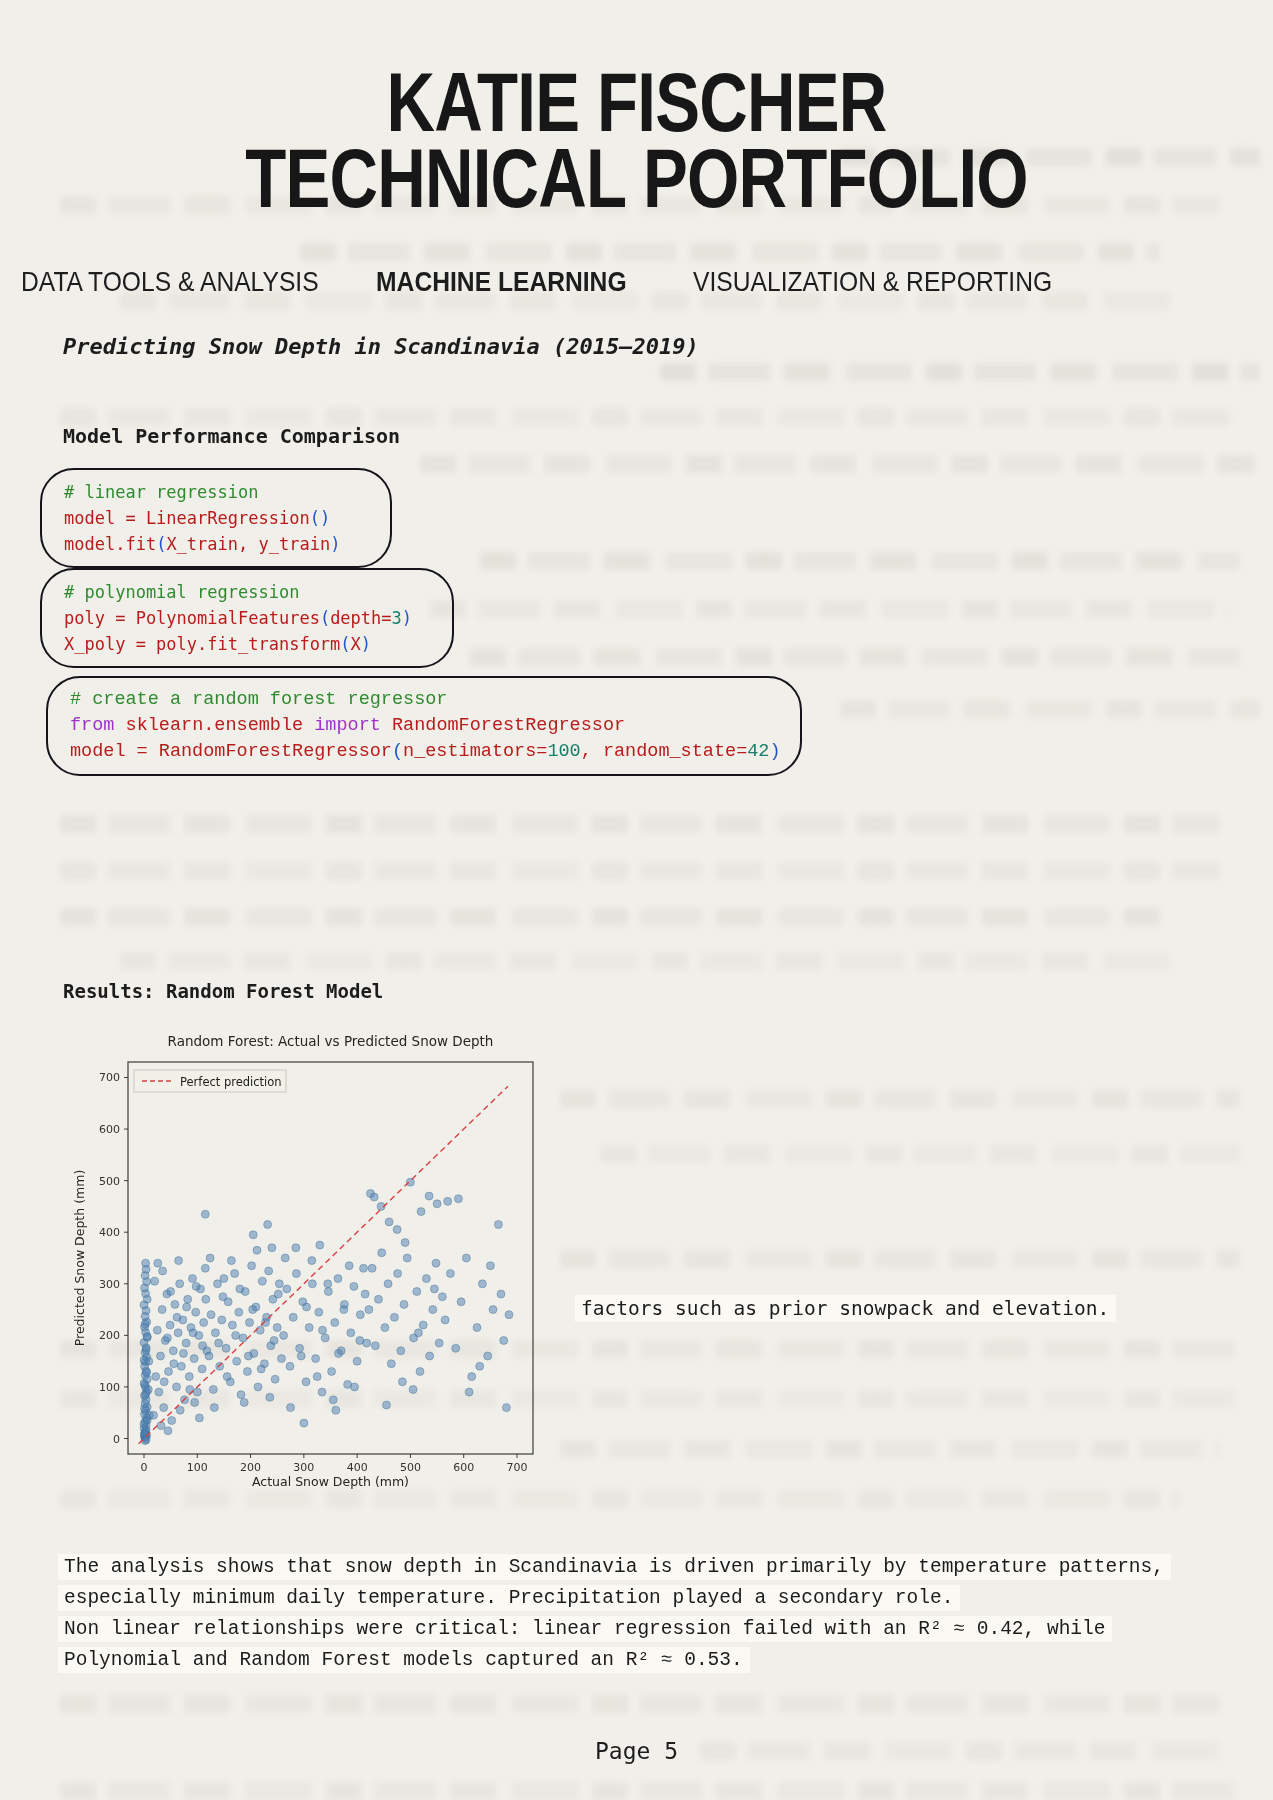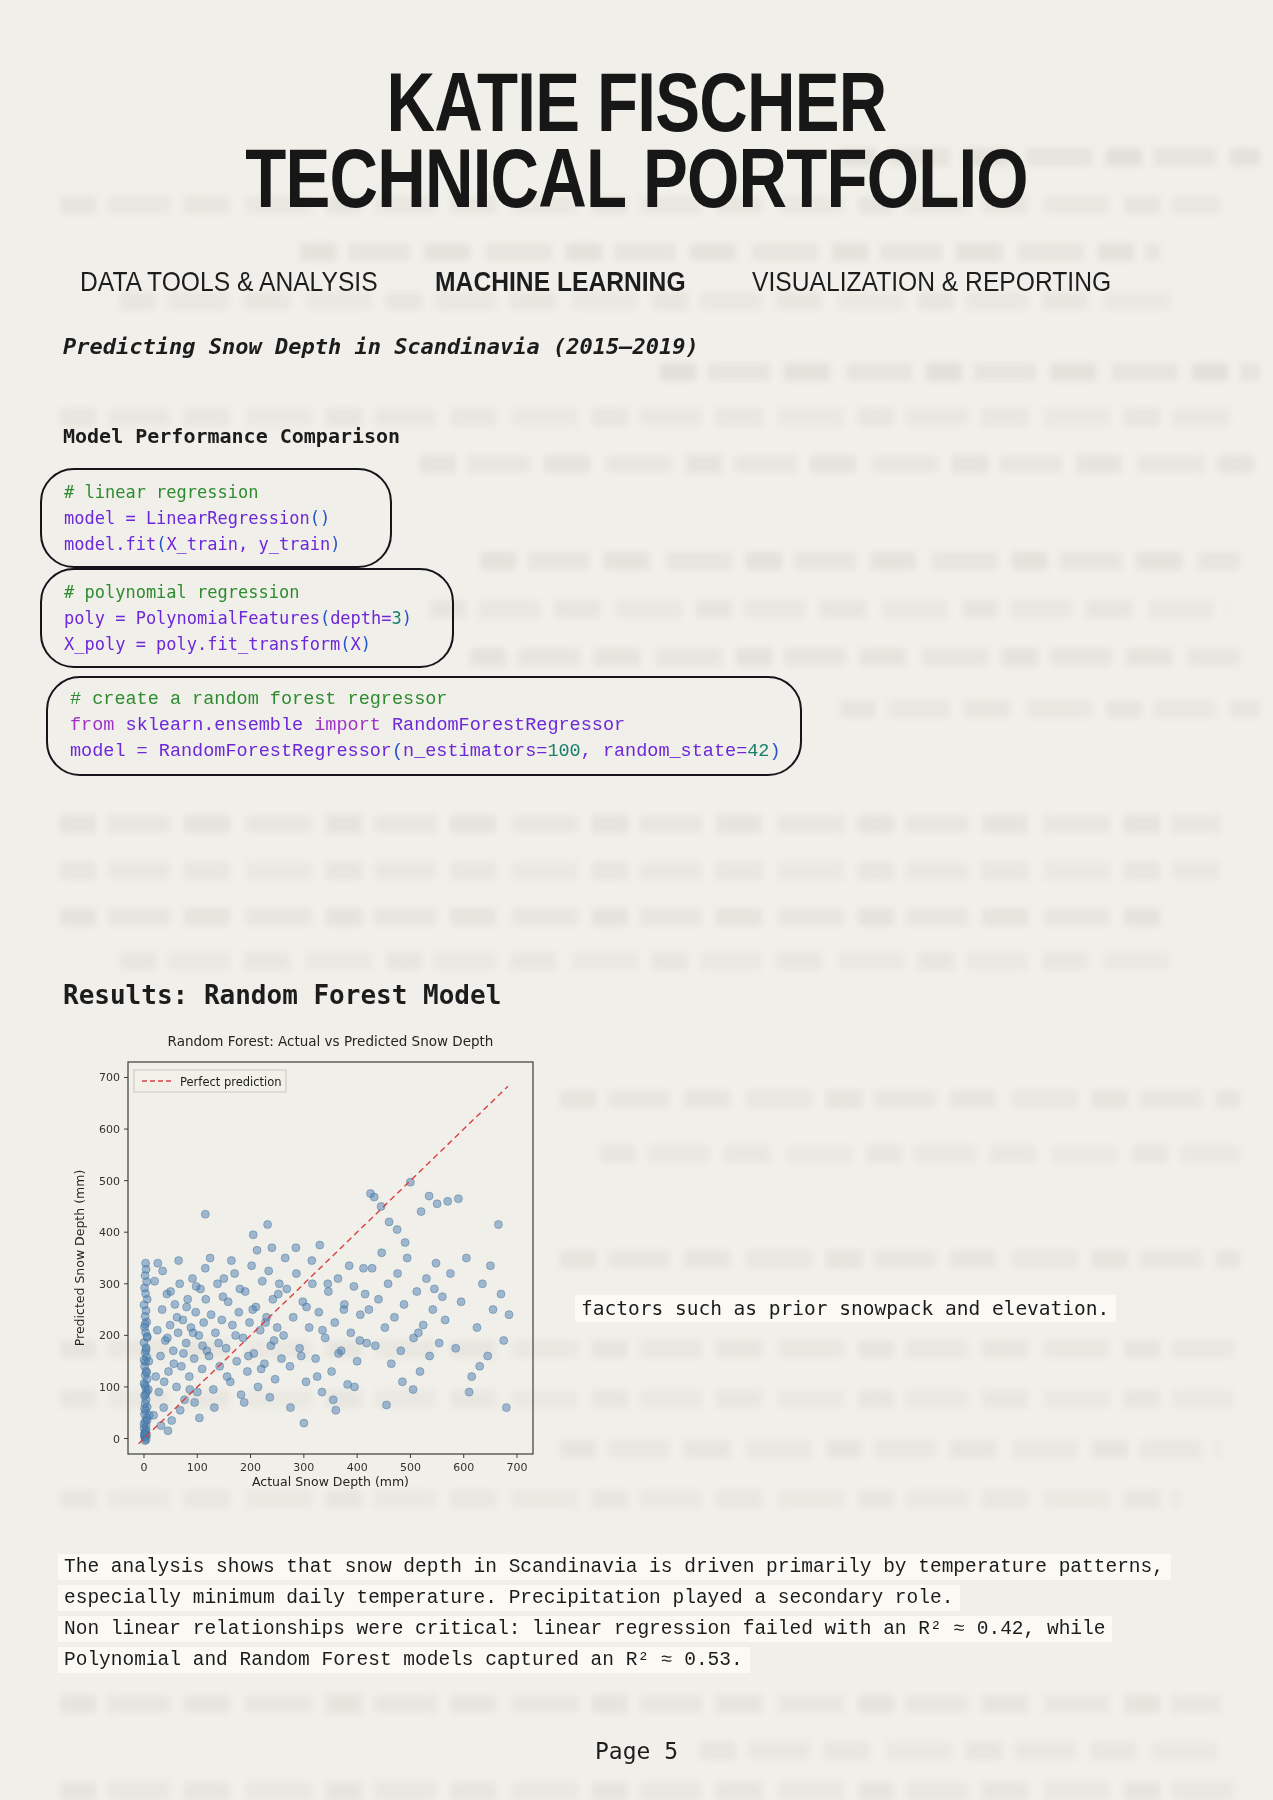--- a/index.html
+++ b/index.html
@@ -10,39 +10,39 @@
     background:repeating-linear-gradient(90deg,
       rgba(110,108,96,.55) 0 36px, rgba(110,108,96,0) 36px 48px,
       rgba(110,108,96,.42) 48px 110px, rgba(110,108,96,0) 110px 124px,
       rgba(110,108,96,.5) 124px 170px, rgba(110,108,96,0) 170px 186px,
       rgba(110,108,96,.4) 186px 252px, rgba(110,108,96,0) 252px 266px);}
   .content{position:relative;z-index:2;}
   
   .title{position:absolute;top:64px;left:0;width:100%;text-align:center;line-height:76px;}
   .title-line{display:block;font-family:"Liberation Sans",sans-serif;font-weight:900;
       font-size:84px;letter-spacing:-1px;color:#171717;transform:scaleX(.8);transform-origin:center;}
-  .nav{position:absolute;top:266px;left:80px;width:992px;display:flex;justify-content:flex-start;}
+  .nav{position:absolute;top:266px;left:60px;width:992px;display:flex;justify-content:flex-end;}
   .nav-item{font-family:"Liberation Sans",sans-serif;font-size:28px;font-weight:400;color:#1d1d1d;
       transform:scaleX(.88);white-space:nowrap;cursor:pointer;}
   .nav-item:first-child{transform-origin:left center;}
   .nav-item:last-child{transform-origin:right center;}
   .nav-item.active{font-weight:700;}
   
   .proj-heading{position:absolute;top:334px;left:63px;font-style:italic;font-weight:700;font-size:22px;}
   .sub-heading{position:absolute;top:424px;left:63px;font-weight:700;font-size:20px;}
-  .results-heading{position:absolute;top:980px;left:63px;font-weight:700;font-size:26px;}
+  .results-heading{position:absolute;top:980px;left:63px;font-weight:700;font-size:19px;}
   
   .code-box{position:absolute;border:2px solid #14141a;border-radius:34px;padding:9px 22px;box-sizing:border-box;}
   .code-box pre{margin:0;font-family:"DejaVu Sans Mono",monospace;font-size:17px;line-height:26px;}
   .cb1{left:40px;top:468px;width:352px;}
   .cb2{left:40px;top:568px;width:414px;}
   .cb3{left:46px;top:676px;width:756px;}
   .cb3 pre{font-family:"Liberation Mono",monospace;font-size:18.5px;line-height:26px;}
   .tok-comment{color:#2f8b2f;}
-  .tok-code{color:#6d28d9;}
+  .tok-code{color:#b91c1c;}
   .tok-paren{color:#2255cc;}
   .tok-keyword{color:#a032c8;}
   .tok-number{color:#17806b;}
   
   #chart{position:absolute;left:70px;top:1026px;width:475px;height:470px;}
   
   .caption{position:absolute;left:575px;top:1190px;width:600px;font-size:19.5px;line-height:34px;}
   .summary{position:absolute;left:58px;top:1552px;width:1185px;
       font-family:"Liberation Mono",monospace;font-size:19.5px;line-height:31px;}
   .hl-line{background:#faf9f4;padding:2px 7px 2px 6px;box-decoration-break:clone;}

